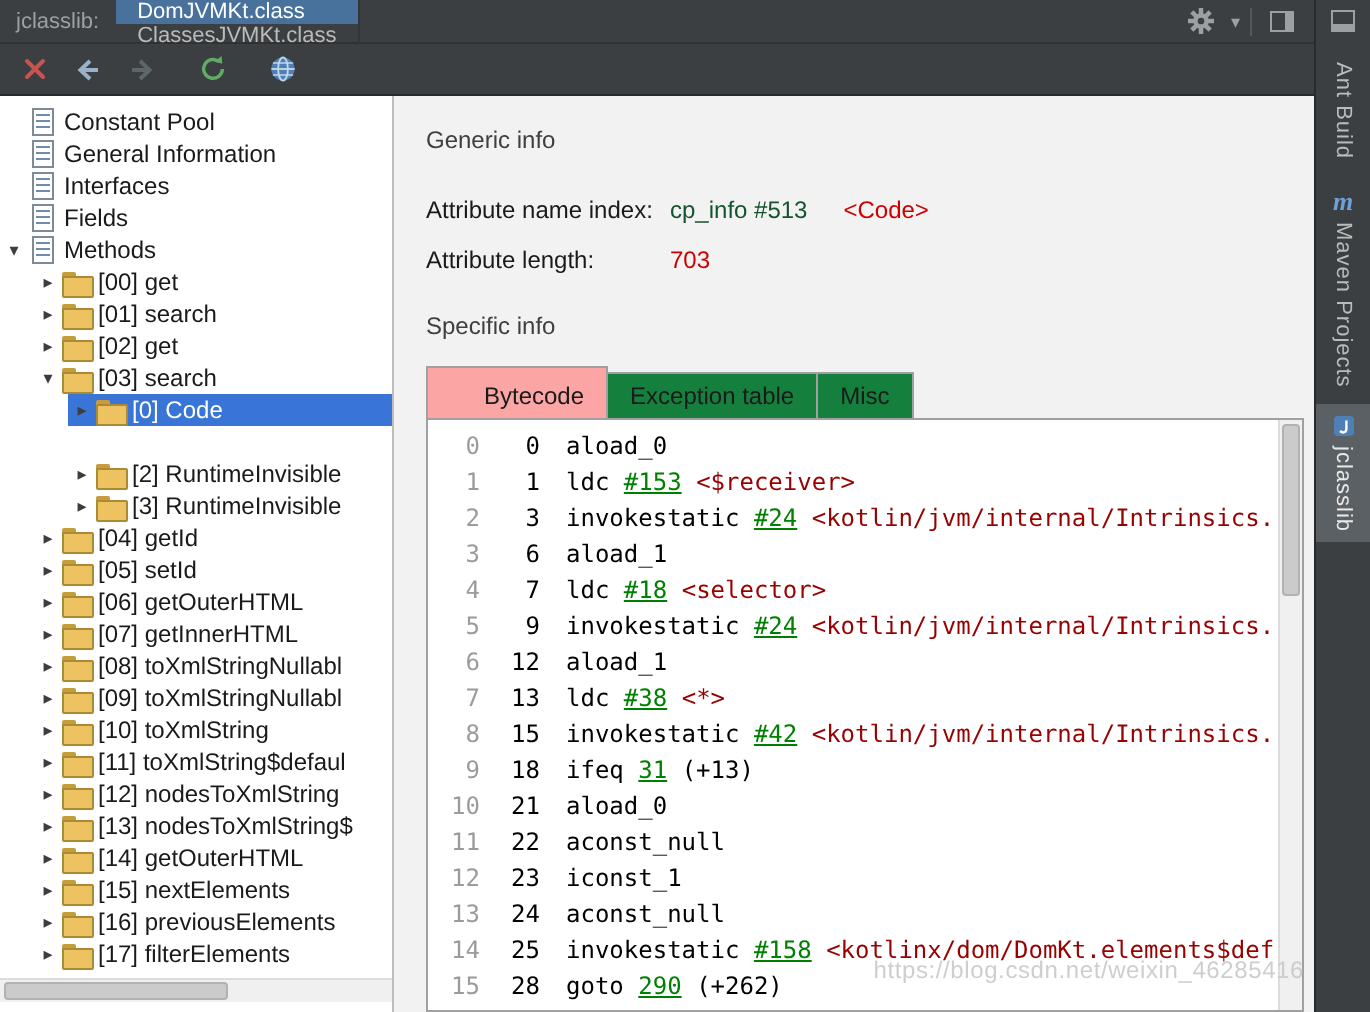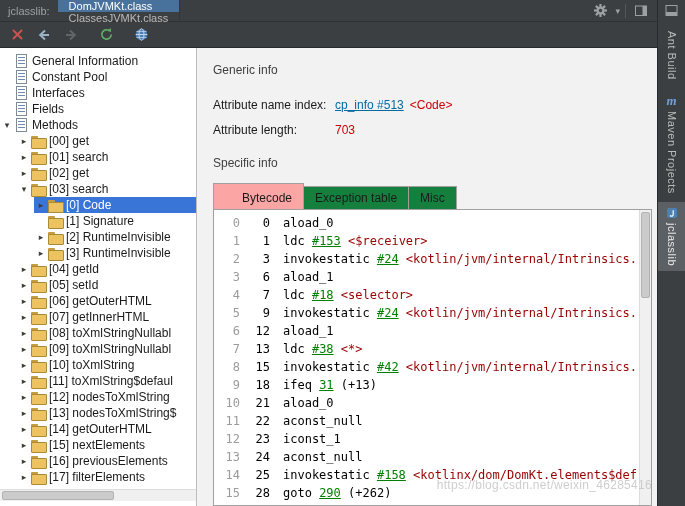--- a/index.html
+++ b/index.html
@@ -63,21 +63,21 @@
     border:1px solid #b2b2b2;border-radius:2px;}
 
   
   .detail{position:relative;flex:1;background:#f2f2f2;overflow:hidden;color:#1a1a1a;}
   .section-title{position:absolute;left:16px;color:#3f3f3f;}
   .generic-title{top:15px;}
   .specific-title{top:108px;}
   .fields{position:absolute;top:44px;left:16px;}
   .frow{display:flex;align-items:center;height:25px;}
   .flabel{width:122px;}
-  .flink{color:#0369a1;text-decoration:underline;margin-right:6px;cursor:pointer;}
+  .flink{color:#14532d;margin-right:18px;cursor:pointer;}
   .fannot,.fvalue{color:#cc0000;}
 
   .dtabs{position:absolute;top:134px;left:16px;height:27px;display:flex;align-items:flex-end;}
   .dtab{padding:4px 11px 4px;background:#15803d;border:1px solid #a0a0a0;border-bottom:none;
     margin-right:-1px;cursor:default;}
   .dtab.selected{background:#fca5a5;padding-top:7px;z-index:2;padding-left:28px;}
 
   .tab-panel{position:absolute;top:161px;left:16px;right:5px;bottom:0;background:#ffffff;
     border:1px solid #a0a0a0;overflow:hidden;}
   .bcode{position:absolute;top:4px;left:2px;right:14px;bottom:0;overflow:hidden;
@@ -166,29 +166,29 @@
 </div>
 
 <div class="main">
   <div class="tree-panel">
     <div class="tree" id="tree">
         <div class="tree-row">
           <span class="tsp" style="width: 0px;"></span>
           <div class="row-core">
             <span class="tri"></span>
             <span class="ic-doc"></span>
-            <span class="tlabel">General Information</span>
+            <span class="tlabel">Constant Pool</span>
           </div>
         </div>
         <div class="tree-row">
           <span class="tsp" style="width: 0px;"></span>
           <div class="row-core">
             <span class="tri"></span>
             <span class="ic-doc"></span>
-            <span class="tlabel">Constant Pool</span>
+            <span class="tlabel">General Information</span>
           </div>
         </div>
         <div class="tree-row">
           <span class="tsp" style="width: 0px;"></span>
           <div class="row-core">
             <span class="tri"></span>
             <span class="ic-doc"></span>
             <span class="tlabel">Interfaces</span>
           </div>
         </div>
@@ -243,25 +243,20 @@
         <div class="tree-row">
           <span class="tsp" style="width: 34px;"></span>
           <div class="row-core selected">
             <span class="tri">▸</span>
             <span class="ic-folder"></span>
             <span class="tlabel">[0] Code</span>
           </div>
         </div>
         <div class="tree-row">
           <span class="tsp" style="width: 34px;"></span>
-          <div class="row-core">
-            <span class="tri"></span>
-            <span class="ic-folder"></span>
-            <span class="tlabel">[1] Signature</span>
-          </div>
         </div>
         <div class="tree-row">
           <span class="tsp" style="width: 34px;"></span>
           <div class="row-core">
             <span class="tri">▸</span>
             <span class="ic-folder"></span>
             <span class="tlabel">[2] RuntimeInvisible</span>
           </div>
         </div>
         <div class="tree-row">

